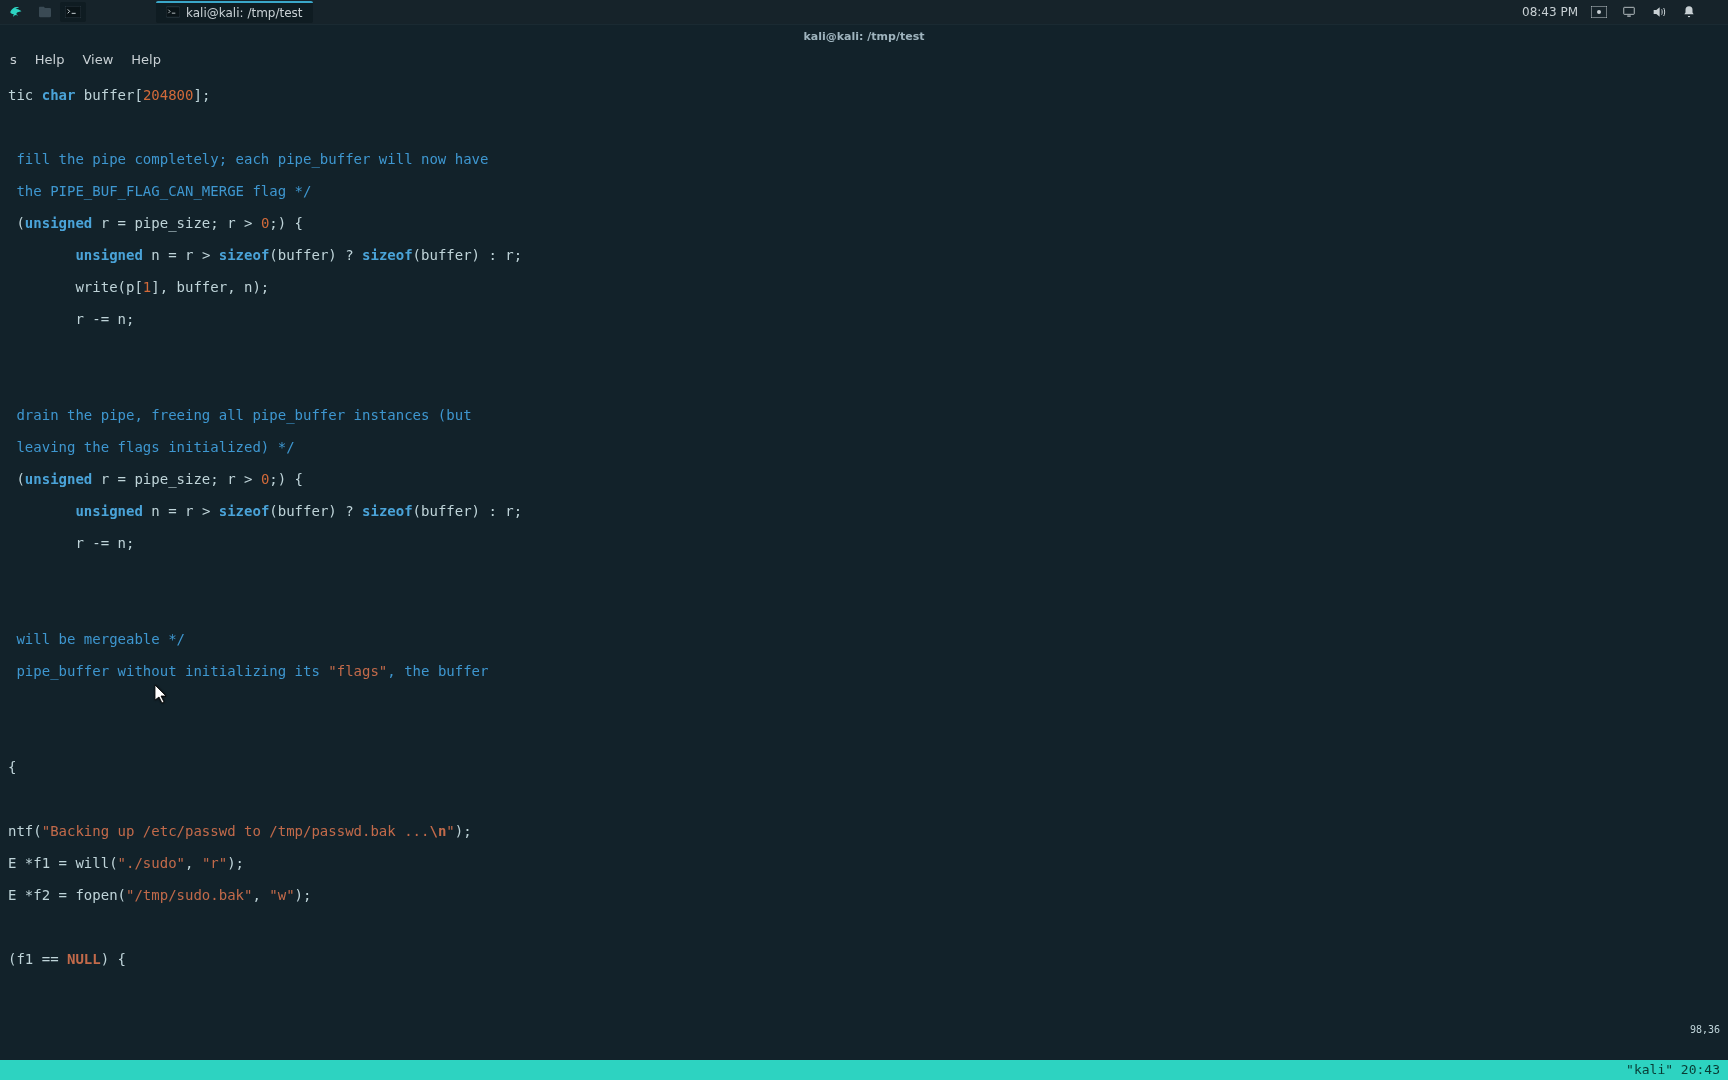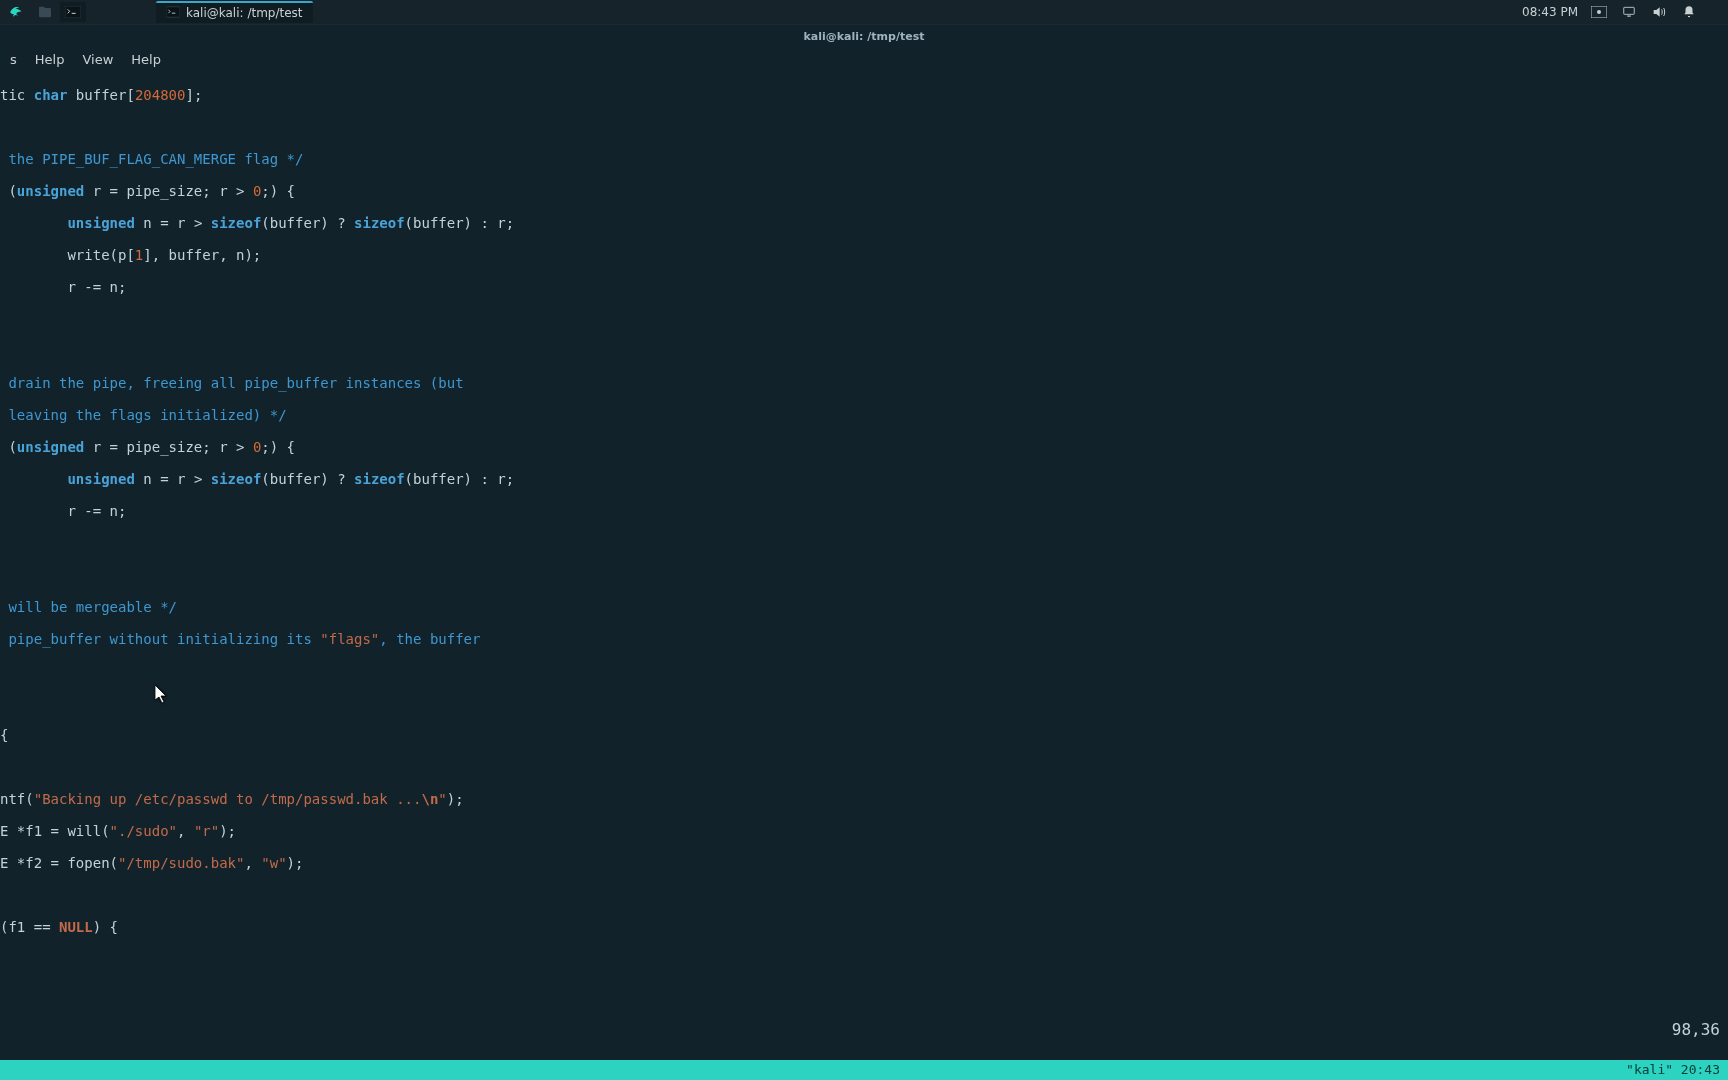--- a/index.html
+++ b/index.html
@@ -32,35 +32,35 @@
   .menubar {
     height: 24px; display: flex; align-items: center; gap: 2px; padding-left: 2px;
     font-family: "DejaVu Sans", sans-serif; font-size: 13px; color: #c8d0d4;
   }
   .menubar span { padding: 2px 8px; cursor: default; }
 
   .editor {
     flex: 1; position: relative;
     font-size: 14px; line-height: 16px;
     color: #bfd4d9;
-    white-space: pre; padding-left: 0;
+    white-space: pre; padding-left: 8px;
     overflow: hidden;
   }
   .editor-line { height: 16px; }
   .kw   { color: #4aa3d8; font-weight: bold; }
   .num  { color: #d26a3a; }
   .str  { color: #c26a4a; }
   .com  { color: #3e97d0; }
   .macro{ color: #c26a4a; font-weight: bold; }
 
   .statusbar {
     height: 20px; background: #2dd3c1;
     font-size: 13px; color: #083b33; position: relative;
   }
-  .status-right { position: absolute; right: 8px; bottom: 22px; font-size: 16px; color: #bfd4d9; font-family: "DejaVu Sans Mono", monospace; }
+  .status-right { position: absolute; right: 8px; bottom: 22px; font-size: 10px; color: #bfd4d9; font-family: "DejaVu Sans Mono", monospace; }
   .status-bottom { position: absolute; right: 8px; top: 2px; color: #083b33; font-family: "DejaVu Sans Mono", monospace; font-size: 13px; }
 
   .cursor { position: absolute; left: 155px; top: 685px; width: 12px; height: 16px; font-size: 10px; color:#fff; }
   .cursor svg { filter: drop-shadow(0 0 1px #000); }
 
   
   .bgicons { position: absolute; top: 60px; left: 20px; opacity: 0.05; pointer-events:none; }
   .bgicons div { width: 70px; height: 80px; background: #5a6a70; margin-bottom: 30px; border-radius: 4px; }
 </style>
 </head>
@@ -139,20 +139,21 @@
   <div class="menubar">
     <span>s</span>
     <span>Help</span>
     <span>View</span>
     <span>Help</span>
   </div>
 
   <div class="editor">
 <div class="editor-line"><span>tic </span><span class="kw">char</span><span> buffer[</span><span class="num">204800</span><span>];</span></div>
 <div class="editor-line"><span></span></div>
+<div class="editor-line"><span class="com"> fill the pipe completely; each pipe_buffer will now have</span></div>
 <div class="editor-line"><span class="com"> the PIPE_BUF_FLAG_CAN_MERGE flag */</span></div>
 <div class="editor-line"><span> (</span><span class="kw">unsigned</span><span> r = pipe_size; r &gt; </span><span class="num">0</span><span>;) {</span></div>
 <div class="editor-line"><span>        </span><span class="kw">unsigned</span><span> n = r &gt; </span><span class="kw">sizeof</span><span>(buffer) ? </span><span class="kw">sizeof</span><span>(buffer) : r;</span></div>
 <div class="editor-line"><span>        write(p[</span><span class="num">1</span><span>], buffer, n);</span></div>
 <div class="editor-line"><span>        r -= n;</span></div>
 <div class="editor-line"><span></span></div>
 <div class="editor-line"><span></span></div>
 <div class="editor-line"><span class="com"> drain the pipe, freeing all pipe_buffer instances (but</span></div>
 <div class="editor-line"><span class="com"> leaving the flags initialized) */</span></div>
 <div class="editor-line"><span> (</span><span class="kw">unsigned</span><span> r = pipe_size; r &gt; </span><span class="num">0</span><span>;) {</span></div>

